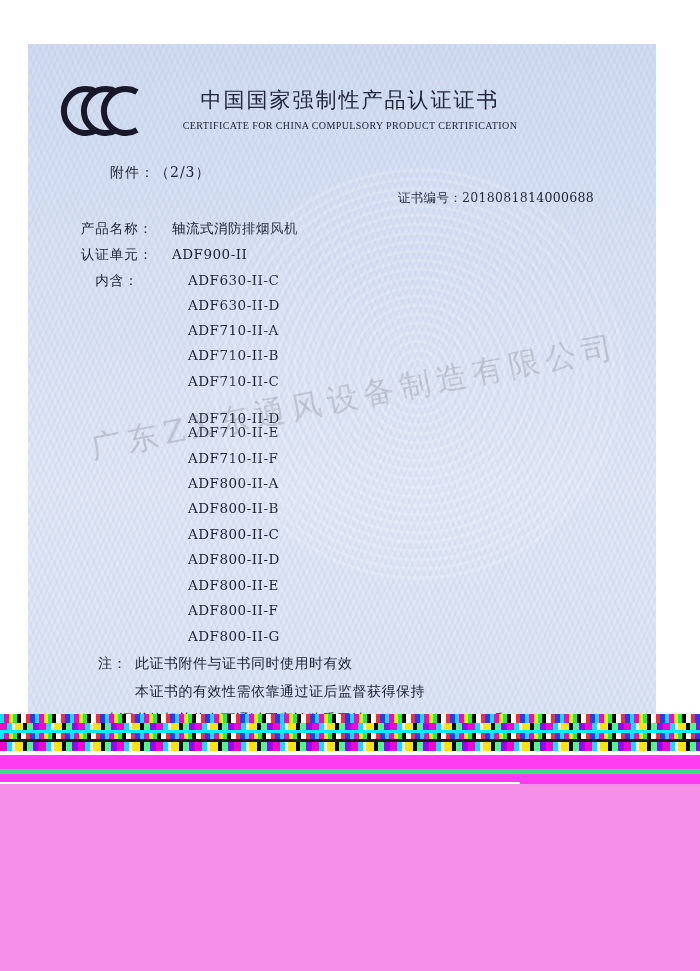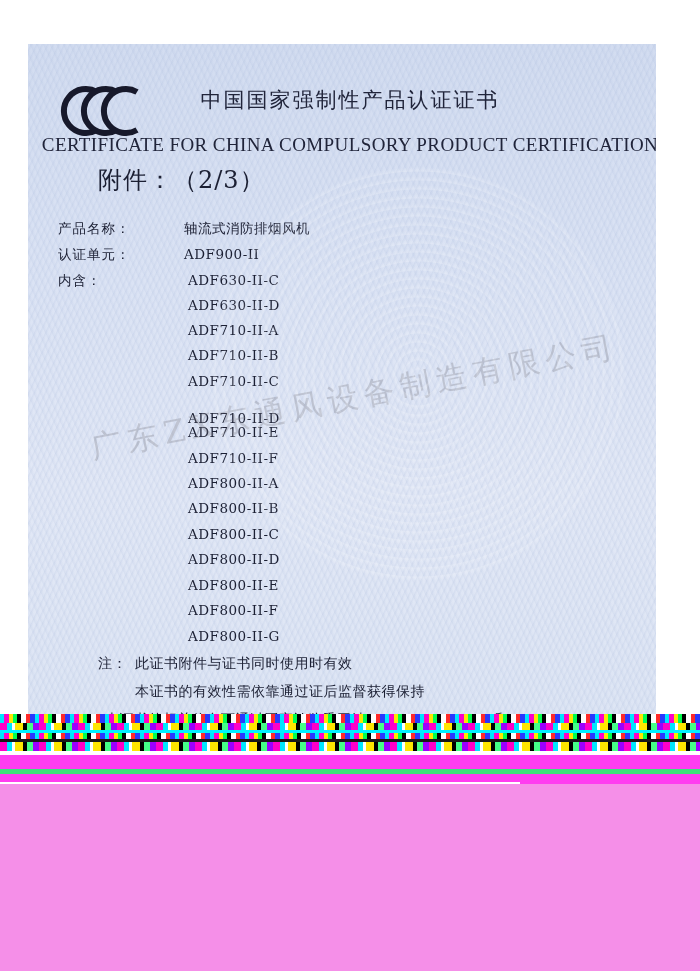--- a/index.html
+++ b/index.html
@@ -77,32 +77,31 @@
     letter-spacing: 2px;
     color: #20243a;
     font-family: "DejaVu Serif", serif;
   }
   .title-en {
     position: absolute;
     left: 0;
     top: 76px;
     width: 644px;
     text-align: center;
-    font-size: 19px;
+    font-size: 10px;
     letter-spacing: .4px;
     color: #20243a;
     font-family: "Liberation Serif", serif;
-    margin-top: 14px;
   }
 
   .attachment {
     position: absolute;
-    left: 70px;
+    left: 82px;
     top: 120px;
-    font-size: 24px;
+    font-size: 14px;
     color: #1b1f33;
     font-family: "DejaVu Serif", serif;
     letter-spacing: 1px;
   }
   .cert-no {
     position: absolute;
     left: 370px;
     top: 146px;
     font-size: 12.5px;
     color: #1b1f33;
@@ -113,26 +112,26 @@
   
   .field {
     position: absolute;
     font-size: 13.5px;
     color: #1b1f33;
     font-family: "DejaVu Serif", serif;
   }
   .field-label {
     position: absolute;
     width: 118px;
-    text-align: left;
+    text-align: center;
     letter-spacing: 1px;
   }
   .field-value {
     position: absolute;
-    left: 156px;
+    left: 144px;
     letter-spacing: .5px;
     white-space: nowrap;
   }
 
   .model-item {
     position: absolute;
     left: 160px;
     font-size: 13.5px;
     color: #1b1f33;
     font-family: "DejaVu Serif", serif;
@@ -229,20 +228,21 @@
         <path d="M61 14 A22 22 0 1 0 61 52"></path>
         <path d="M81 14 A22 22 0 1 0 81 52"></path>
       </g>
     </svg>
   </div>
 
   <div class="title-cn">中国国家强制性产品认证证书</div>
   <div class="title-en">CERTIFICATE FOR CHINA COMPULSORY PRODUCT CERTIFICATION</div>
 
   <div class="attachment">附件：（2/3）</div>
+  <div class="cert-no">证书编号：2018081814000688</div>
 
   <div class="field" style="top:176px; left:0;">
     <span class="field-label" style="left:30px;">产品名称：</span>
     <span class="field-value" style="top:0;">轴流式消防排烟风机</span>
   </div>
 
   <div class="field" style="top:202px; left:0;">
     <span class="field-label" style="left:30px;">认证单元：</span>
     <span class="field-value" style="top:0;">ADF900-II</span>
   </div>

